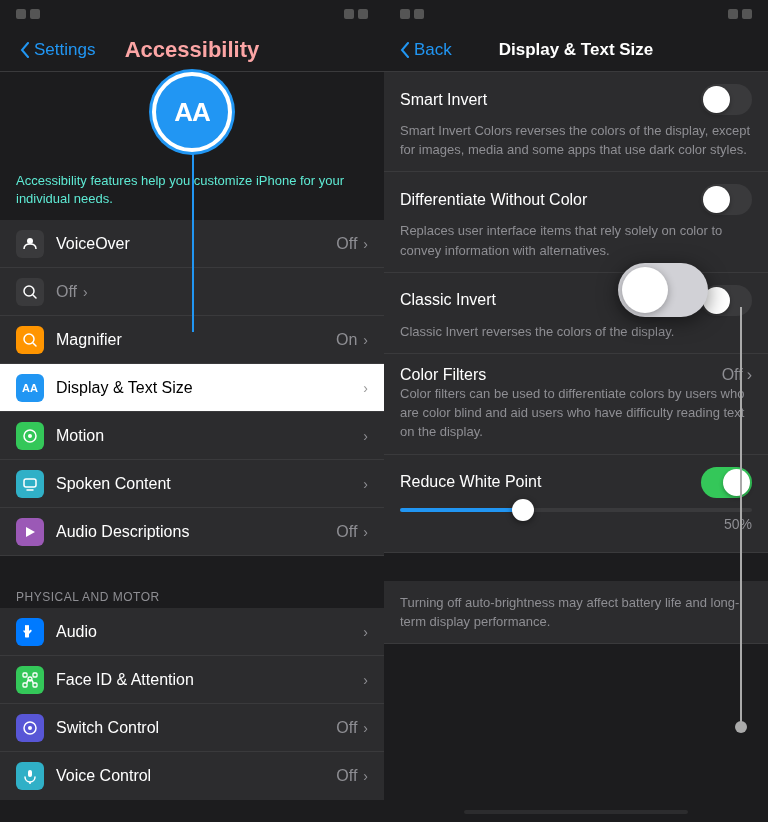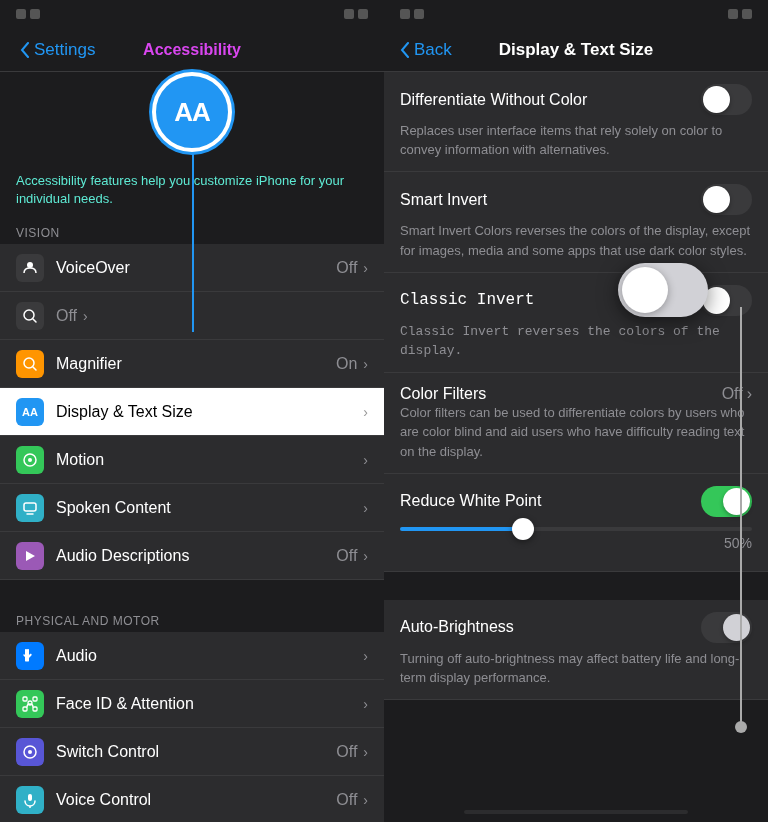--- a/index.html
+++ b/index.html
@@ -57,23 +57,23 @@
       position: absolute;
       left: 20px;
       color: #2196f3;
       font-size: 17px;
       display: flex;
       align-items: center;
       gap: 4px;
     }
     .nav-back svg { width: 10px; height: 16px; }
     .nav-title {
-      font-size: 16px;
+      font-size: 22px;
       font-weight: 600;
-      color: #d946ef;
+      color: #fca5a5;
     }
 
     
     .aa-icon-wrapper {
       position: absolute;
       top: 72px;
       left: 50%;
       transform: translateX(-50%);
       z-index: 10;
       display: flex;
@@ -270,21 +270,20 @@
       border-radius: 50%;
       background: #fff;
       box-shadow: 0 2px 4px rgba(0,0,0,0.3);
       transition: left 0.2s;
     }
     .toggle.on .toggle-thumb { left: 22px; }
 
     
     .toggle-overlay-wrapper {
       position: relative;
-      font-family: Liberation Mono, monospace;
     }
     .toggle-overlay {
       position: absolute;
       top: -10px;
       right: 60px;
       z-index: 20;
       width: 90px;
       height: 54px;
       border-radius: 27px;
       background: #d1d1d6;
@@ -448,21 +447,20 @@
       <span class="aa-text">AA</span>
     </div>
   </div>
 
   <div class="blue-line"></div>
 
   <div class="accessibility-desc">Accessibility features help you customize iPhone for your individual needs.</div>
 
   <div class="settings-list">
 
-    <div class="section-header">VISION</div>
 
     <div class="settings-row">
       <div class="row-icon icon-dark">
         <svg width="16" height="16" viewBox="0 0 16 16" fill="white">
             <circle cx="8" cy="5" r="3" fill="white"></circle>
             <path d="M2 13c0-3.3 2.7-5 6-5s6 1.7 6 5" stroke="white" stroke-width="1.5" fill="none"></path>
           </svg>
       </div>
       <span class="row-label">VoiceOver</span>
       <span class="row-value">Off</span>
@@ -611,36 +609,36 @@
       </svg>
       <span>Back</span>
     </div>
     <span class="right-nav-title">Display &amp; Text Size</span>
   </div>
 
   <div class="right-content">
 
     <div class="setting-item">
       <div class="setting-item-row">
+        <span class="setting-label">Smart Invert</span>
+        <div class="toggle">
+          <div class="toggle-thumb"></div>
+        </div>
+      </div>
+      <span class="setting-desc">Smart Invert Colors reverses the colors of the display, except for images, media and some apps that use dark color styles.</span>
+    </div>
+
+    <div class="setting-item">
+      <div class="setting-item-row">
         <span class="setting-label">Differentiate Without Color</span>
         <div class="toggle">
           <div class="toggle-thumb"></div>
         </div>
       </div>
       <span class="setting-desc">Replaces user interface items that rely solely on color to convey information with alternatives.</span>
-    </div>
-
-    <div class="setting-item">
-      <div class="setting-item-row">
-        <span class="setting-label">Smart Invert</span>
-        <div class="toggle">
-          <div class="toggle-thumb"></div>
-        </div>
-      </div>
-      <span class="setting-desc">Smart Invert Colors reverses the colors of the display, except for images, media and some apps that use dark color styles.</span>
     </div>
 
     <div class="setting-item toggle-overlay-wrapper">
       
       <div class="toggle-overlay">
         <div class="toggle-overlay-thumb"></div>
       </div>
       
       <div class="toggle-line">
         <div class="small-dot"></div>
@@ -677,26 +675,20 @@
           <div class="slider-fill"></div>
           <div class="slider-thumb"></div>
         </div>
         <div class="slider-percent">50%</div>
       </div>
     </div>
 
     <div class="section-gap-right"></div>
 
     <div class="setting-item">
-      <div class="auto-bright-row">
-        <span class="setting-label">Auto-Brightness</span>
-        <div class="auto-bright-toggle">
-          <div class="auto-bright-toggle-thumb"></div>
-        </div>
-      </div>
       <span class="setting-desc">Turning off auto-brightness may affect battery life and long-term display performance.</span>
     </div>
 
   </div>
 
   <div class="bottom-spacing"></div>
   <div class="bottom-bar"></div>
   <div class="bottom-spacing"></div>
 
 </div>

